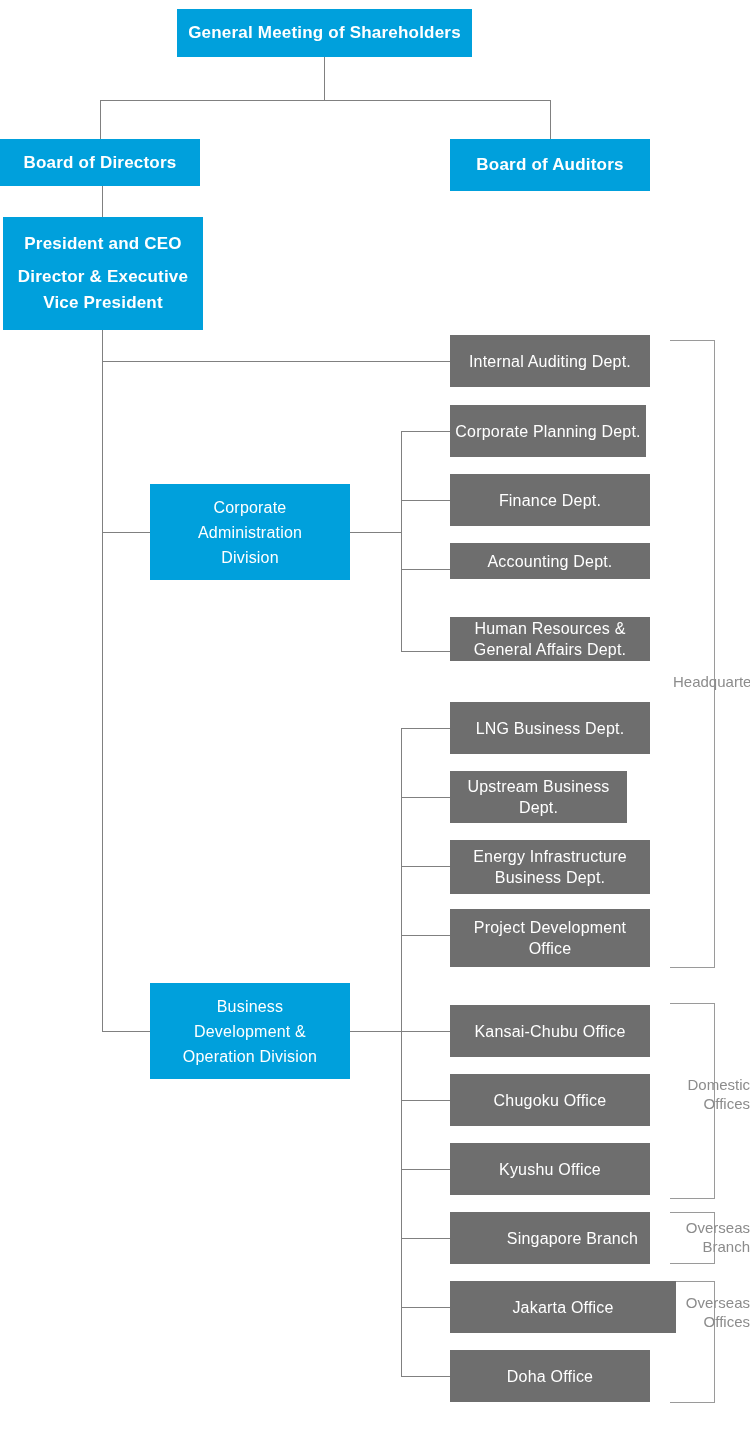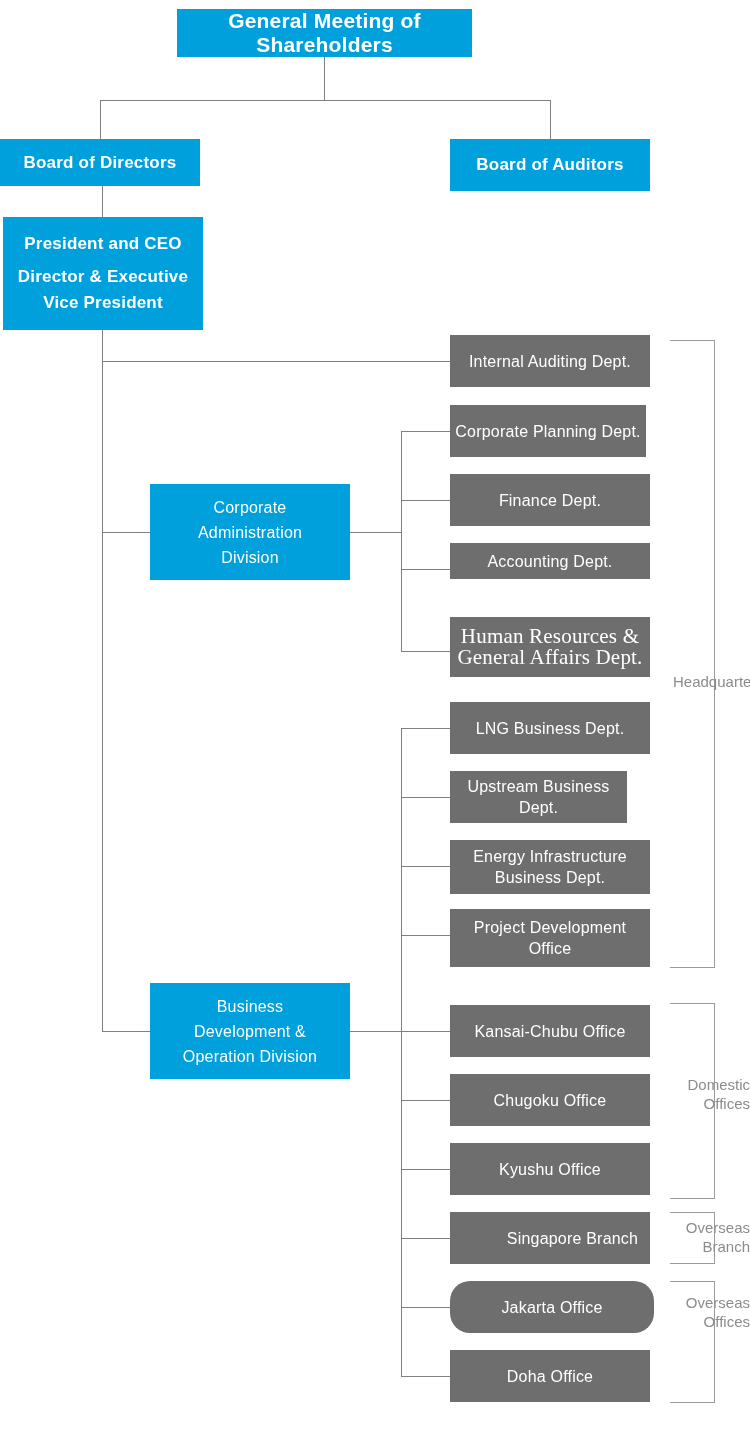--- a/index.html
+++ b/index.html
@@ -139,21 +139,21 @@
   </div>
   <div class="sidelabel" style="left:665px; top:1218px; width:85px;">
     <span>Overseas</span><br>
     <span>Branch</span>
   </div>
   <div class="sidelabel" style="left:665px; top:1293px; width:85px;">
     <span>Overseas</span><br>
     <span>Offices</span>
   </div>
 
-  <div class="box blue" style="left:177px; top:9px; width:295px; height:48px; font-size:21px;">
+  <div class="box blue" style="left:177px; top:9px; width:295px; height:48px; font-size:17px;">
     <span>General Meeting of Shareholders</span>
   </div>
 
   <div class="box blue" style="left:0px; top:139px; width:200px; height:47px; font-size:17px;">
     <span>Board of Directors</span>
   </div>
 
   <div class="box blue" style="left:450px; top:139px; width:200px; height:52px; font-size:17px;">
     <span>Board of Auditors</span>
   </div>
@@ -185,21 +185,21 @@
   </div>
 
   <div class="box gray" style="left:450px; top:474px; width:200px; height:52px; font-size:16px; line-height:21px;">
     <span>Finance Dept.</span>
   </div>
 
   <div class="box gray" style="left:450px; top:543px; width:200px; height:36px; font-size:16px; line-height:21px;">
     <span>Accounting Dept.</span>
   </div>
 
-  <div class="box gray" style="left:450px; top:617px; width:200px; height:60px; font-size:21px; line-height:21px;font-family:Liberation Serif, serif;">
+  <div class="box gray" style="left:450px; top:617px; width:200px; height:44px; font-size:16px; line-height:21px;">
     <span>Human Resources &amp;</span>
     <span>General Affairs Dept.</span>
   </div>
 
   <div class="box gray" style="left:450px; top:702px; width:200px; height:52px; font-size:16px; line-height:21px;">
     <span>LNG Business Dept.</span>
   </div>
 
   <div class="box gray" style="left:450px; top:771px; width:177px; height:52px; font-size:16px; line-height:21px;">
     <span>Upstream Business Dept.</span>
@@ -224,21 +224,21 @@
   </div>
 
   <div class="box gray" style="left:450px; top:1143px; width:200px; height:52px; font-size:16px; line-height:21px;">
     <span>Kyushu Office</span>
   </div>
 
   <div class="box gray" style="left:450px; top:1212px; width:200px; height:52px; font-size:16px; line-height:21px;padding-left:45px;">
     <span>Singapore Branch</span>
   </div>
 
-  <div class="box gray" style="left:450px; top:1281px; width:204px; height:52px; font-size:16px; line-height:21px;border-radius:20px;">
+  <div class="box gray" style="left:450px; top:1281px; width:226px; height:52px; font-size:16px; line-height:21px;">
     <span>Jakarta Office</span>
   </div>
 
   <div class="box gray" style="left:450px; top:1350px; width:200px; height:52px; font-size:16px; line-height:21px;">
     <span>Doha Office</span>
   </div>
 
 </div>
 
 </body></html>

